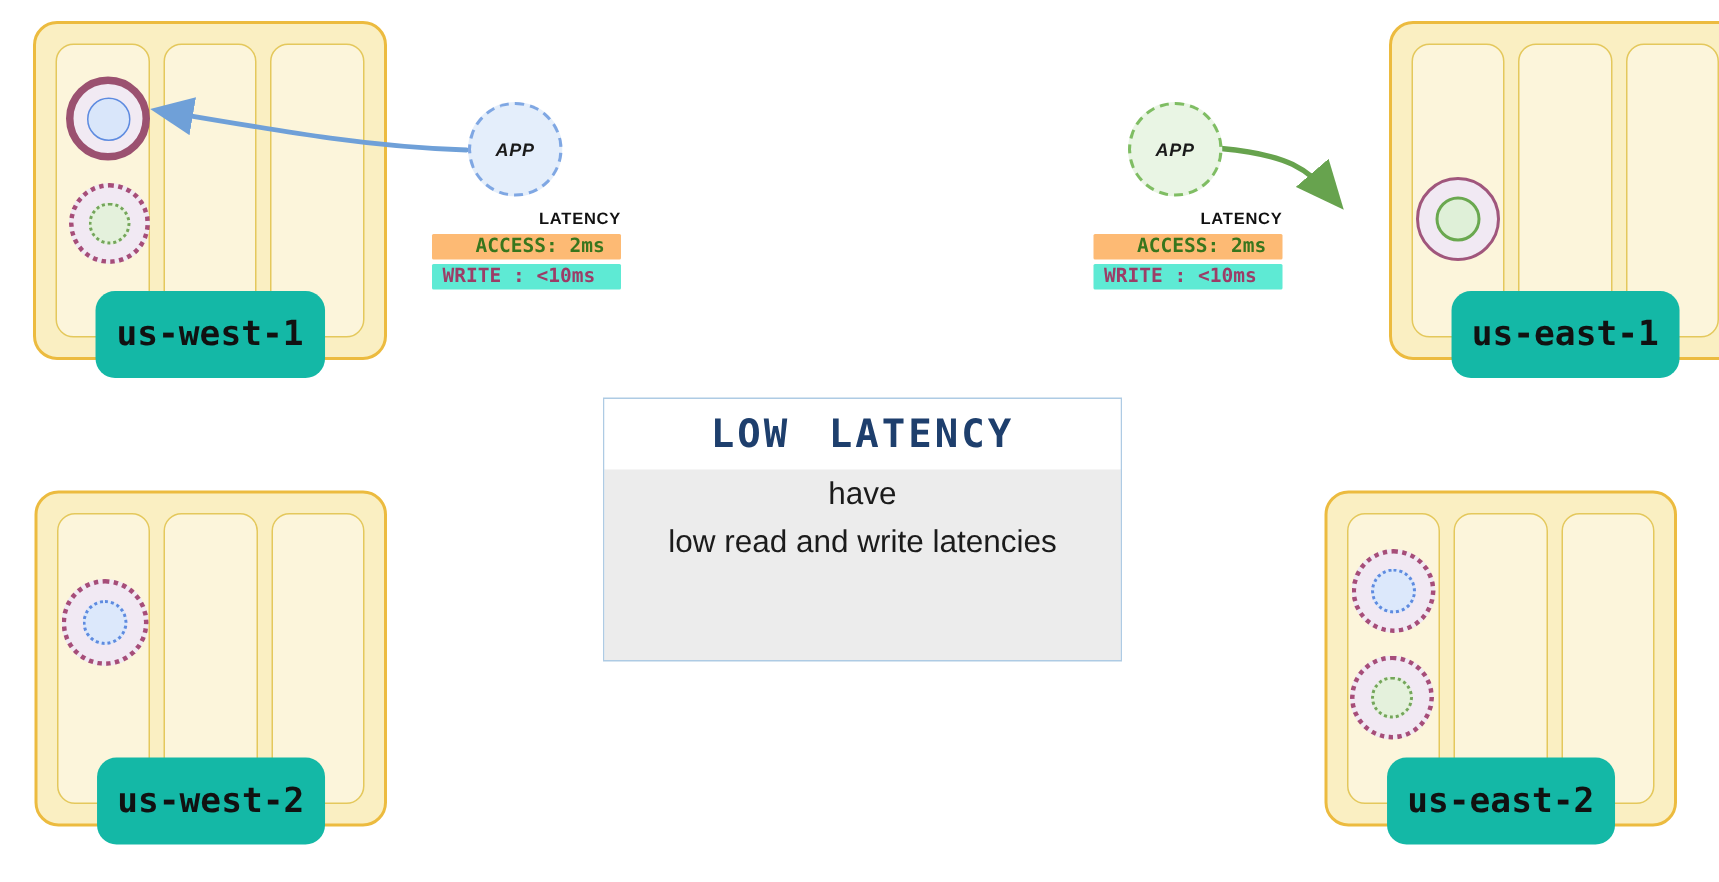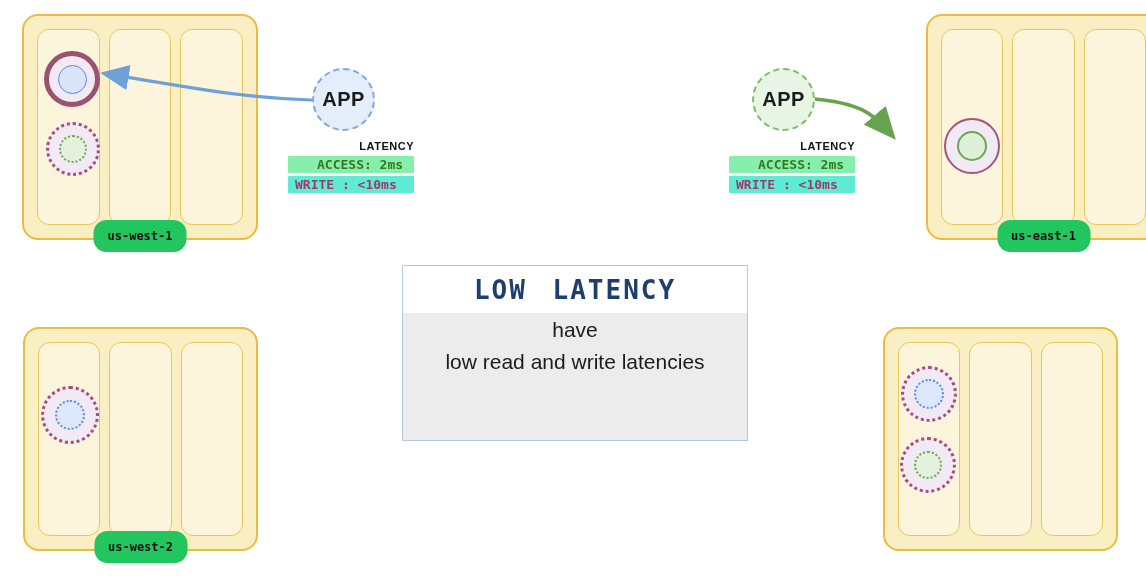--- a/index.html
+++ b/index.html
@@ -12,56 +12,56 @@
     position:absolute;box-sizing:border-box;
     background:#faefc2;border:2.5px solid #ecbb3f;border-radius:16px;
     display:flex;gap:9px;padding:13px;
   }
   .region .column{
     flex:1;box-sizing:border-box;
     background:#fcf5db;border:1.5px solid #e4c85c;border-radius:12px;
   }
   .region-label{
     position:absolute;left:50%;transform:translateX(-50%);bottom:-14px;
-    background:#22c55e;border-radius:13px;padding:5px 14px;
-    font-family:"DejaVu Sans Mono",monospace;font-weight:bold;font-size:12px;
+    background:#14b8a6;border-radius:13px;padding:18px 14px;
+    font-family:"DejaVu Sans Mono",monospace;font-weight:bold;font-size:23px;
     color:#111;white-space:nowrap;line-height:22px;
   }
   
   .node{
     position:absolute;box-sizing:border-box;border-radius:50%;
     display:flex;align-items:center;justify-content:center;
   }
   .node-inner{box-sizing:border-box;border-radius:50%;}
   .ring-solid-thick{border:5px solid #9b5170;background:#f1eaf3;}
   .ring-solid-thin{border:2.5px solid #a0567c;background:#f1e9f3;}
   .ring-dotted{border:3px dotted #a64d79;background:#f1e9f3;}
   .inner-blue-solid{border:1.5px solid #5e8be0;background:#d9e6fa;}
   .inner-blue-dotted{border:2px dotted #5e8be0;background:#dce8fb;}
   .inner-green-solid{border:2px solid #6aa84f;background:#dff0d8;}
   .inner-green-dotted{border:2px dotted #74a65a;background:#e4f1dc;}
   
   .app{
     position:absolute;box-sizing:border-box;border-radius:50%;
     width:63px;height:63px;display:flex;align-items:center;justify-content:center;
-    font-size:20px;font-weight:600;color:#1a1a1a;letter-spacing:0.5px;
+    font-size:12px;font-weight:600;color:#1a1a1a;letter-spacing:0.5px;font-style:italic;
   }
   .app-blue{border:2px dashed #7fa7e3;background:#e4eefb;}
   .app-green{border:2px dashed #7fbd63;background:#e9f5e4;}
   
   .latency{position:absolute;width:126px;}
   .latency-title{
     text-align:right;font-size:11px;font-weight:bold;color:#111;
     letter-spacing:0.5px;margin-bottom:4px;
   }
   .latency-row{
     font-family:"DejaVu Sans Mono",monospace;font-weight:bold;font-size:13px;
     padding:1px 0 1px 7px;margin-bottom:3px;border-radius:1px;white-space:nowrap;
   }
-  .row-access{background:#86efac;color:#38761d;padding-left:29px;}
+  .row-access{background:#fdba74;color:#38761d;padding-left:29px;}
   .row-write{background:#5eead4;color:#9c3d67;}
   
   .callout{
     position:absolute;left:402px;top:265px;width:346px;height:176px;
     box-sizing:border-box;border:1.5px solid #aecbe4;background:#ffffff;
     display:flex;flex-direction:column;
   }
   .callout-header{
     height:47px;display:flex;align-items:center;justify-content:center;
     background:#ffffff;
@@ -118,20 +118,21 @@
   <div class="region" style="left:883px;top:327px;width:235px;height:224px;">
     <div class="column"></div>
     <div class="column"></div>
     <div class="column"></div>
     <div class="node ring-dotted" style="left:16px;top:37px;width:56px;height:56px;">
       <div class="node-inner inner-blue-dotted" style="width:30px;height:30px;"></div>
     </div>
     <div class="node ring-dotted" style="left:15px;top:108px;width:56px;height:56px;">
       <div class="node-inner inner-green-dotted" style="width:28px;height:28px;"></div>
     </div>
+    <div class="region-label">us-east-2</div>
   </div>
 
   <svg class="arrows" viewBox="0 0 1146 588" xmlns="http://www.w3.org/2000/svg">
     <defs>
       <marker id="headBlue" markerWidth="9" markerHeight="8" refX="6.5" refY="4" orient="auto">
         <path d="M0,0 L9,4 L0,8 Z" fill="#6fa0d8"></path>
       </marker>
       <marker id="headGreen" markerWidth="9" markerHeight="8" refX="6.5" refY="4" orient="auto">
         <path d="M0,0 L9,4 L0,8 Z" fill="#67a34e"></path>
       </marker>

